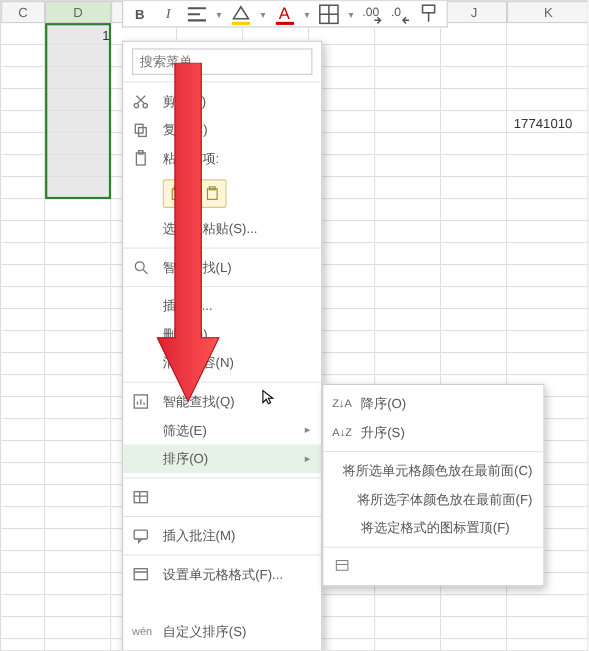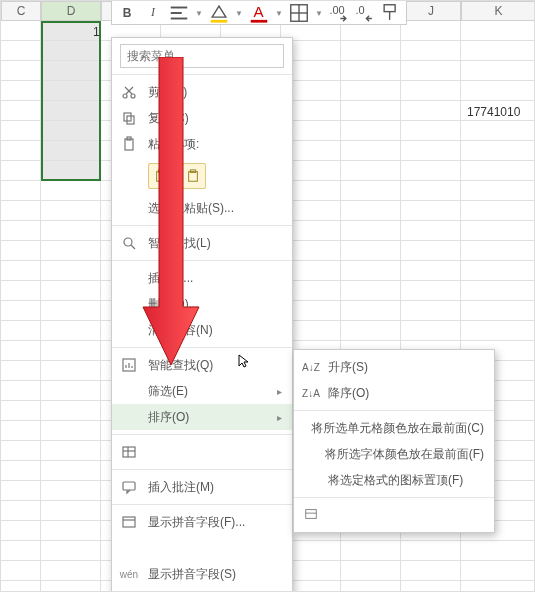--- a/index.html
+++ b/index.html
@@ -15,21 +15,21 @@
   .minibar{position:absolute;left:110px;top:0;height:24px;background:#fff;border:1px solid #ccc;border-top:none;display:flex;align-items:center;padding:0 4px;gap:4px;box-sizing:border-box;z-index:5;}
   .tbtn{width:22px;height:20px;display:flex;align-items:center;justify-content:center;border-radius:2px;color:#555;}
   .tdd{width:10px;display:flex;align-items:center;justify-content:center;color:#888;font-size:9px;}
   
   .menu{position:absolute;left:110px;top:36px;width:180px;background:#fff;border:1px solid #ccc;box-shadow:2px 3px 8px rgba(0,0,0,.25);z-index:10;padding-bottom:6px;}
   .search{margin:6px 8px;position:relative;}
   .search input{width:100%;box-sizing:border-box;border:1px solid #ccc;padding:4px 6px;font-size:12px;color:#888;}
   .msep{height:1px;background:#e5e5e5;margin:4px 0;}
   .item{display:flex;align-items:center;height:26px;padding:0 10px 0 8px;gap:10px;color:#555;position:relative;}
   .item.hover{background:#e6f2e6;}
-  .ico{width:18px;height:18px;flex:0 0 18px;display:flex;align-items:center;justify-content:center;color:#777;}
+  .ico{width:18px;height:18px;flex:0 0 18px;display:flex;align-items:center;justify-content:flex-start;color:#777;}
   .ico svg{width:16px;height:16px;stroke:#777;fill:none;stroke-width:1.2;}
   .lbl{flex:1;white-space:nowrap;}
   .arrow{font-size:10px;color:#888;}
   .pasteicons{display:flex;gap:6px;padding:6px 0 6px 36px;}
   .pbtn{width:24px;height:24px;border:1px solid #d9c97a;background:#fdf6d9;border-radius:2px;display:flex;align-items:center;justify-content:center;}
   .pbtn svg{width:14px;height:14px;stroke:#a08b2f;fill:none;stroke-width:1.2;}
   
   .submenu{position:absolute;left:292px;top:348px;width:200px;background:#fff;border:1px solid #ccc;box-shadow:2px 3px 8px rgba(0,0,0,.25);z-index:11;padding:4px 0;}
   .subitem{display:flex;align-items:center;height:26px;padding:0 10px 0 8px;gap:8px;color:#555;}
   .sico{width:18px;text-align:center;font-size:10px;color:#666;}
@@ -495,46 +495,46 @@
     <span class="lbl">插入批注(M)</span>
   </div>
   <div class="msep"></div>
   <div class="item">
     <span class="ico">
           <svg viewBox="0 0 16 16">
             <rect x="2" y="3" width="12" height="10"></rect>
             <line x1="2" y1="6" x2="14" y2="6"></line>
           </svg>
         </span>
-    <span class="lbl">显示拼音字段(F)...</span>
+    <span class="lbl">设置单元格格式(F)...</span>
   </div>
   <div class="item">
     <span class="ico"></span>
   </div>
   <div class="item">
     <span class="ico">
           <span style="font-size:10px;color:#888">wén</span>
         </span>
-    <span class="lbl">显示拼音字段(S)</span>
+    <span class="lbl">自定义排序(S)</span>
   </div>
   <div class="item">
     <span class="ico"></span>
     <span class="lbl">定义名称(A)...</span>
   </div>
 
 </div>
 
 <div class="submenu">
+  <div class="subitem">
+    <span class="sico">Z↓A</span>
+    <span class="lbl">降序(O)</span>
+  </div>
   <div class="subitem">
     <span class="sico">A↓Z</span>
     <span class="lbl">升序(S)</span>
-  </div>
-  <div class="subitem">
-    <span class="sico">Z↓A</span>
-    <span class="lbl">降序(O)</span>
   </div>
   <div class="msep"></div>
   <div class="subitem">
     <span class="sico"></span>
     <span class="lbl">将所选单元格颜色放在最前面(C)</span>
   </div>
   <div class="subitem">
     <span class="sico"></span>
     <span class="lbl">将所选字体颜色放在最前面(F)</span>
   </div>

